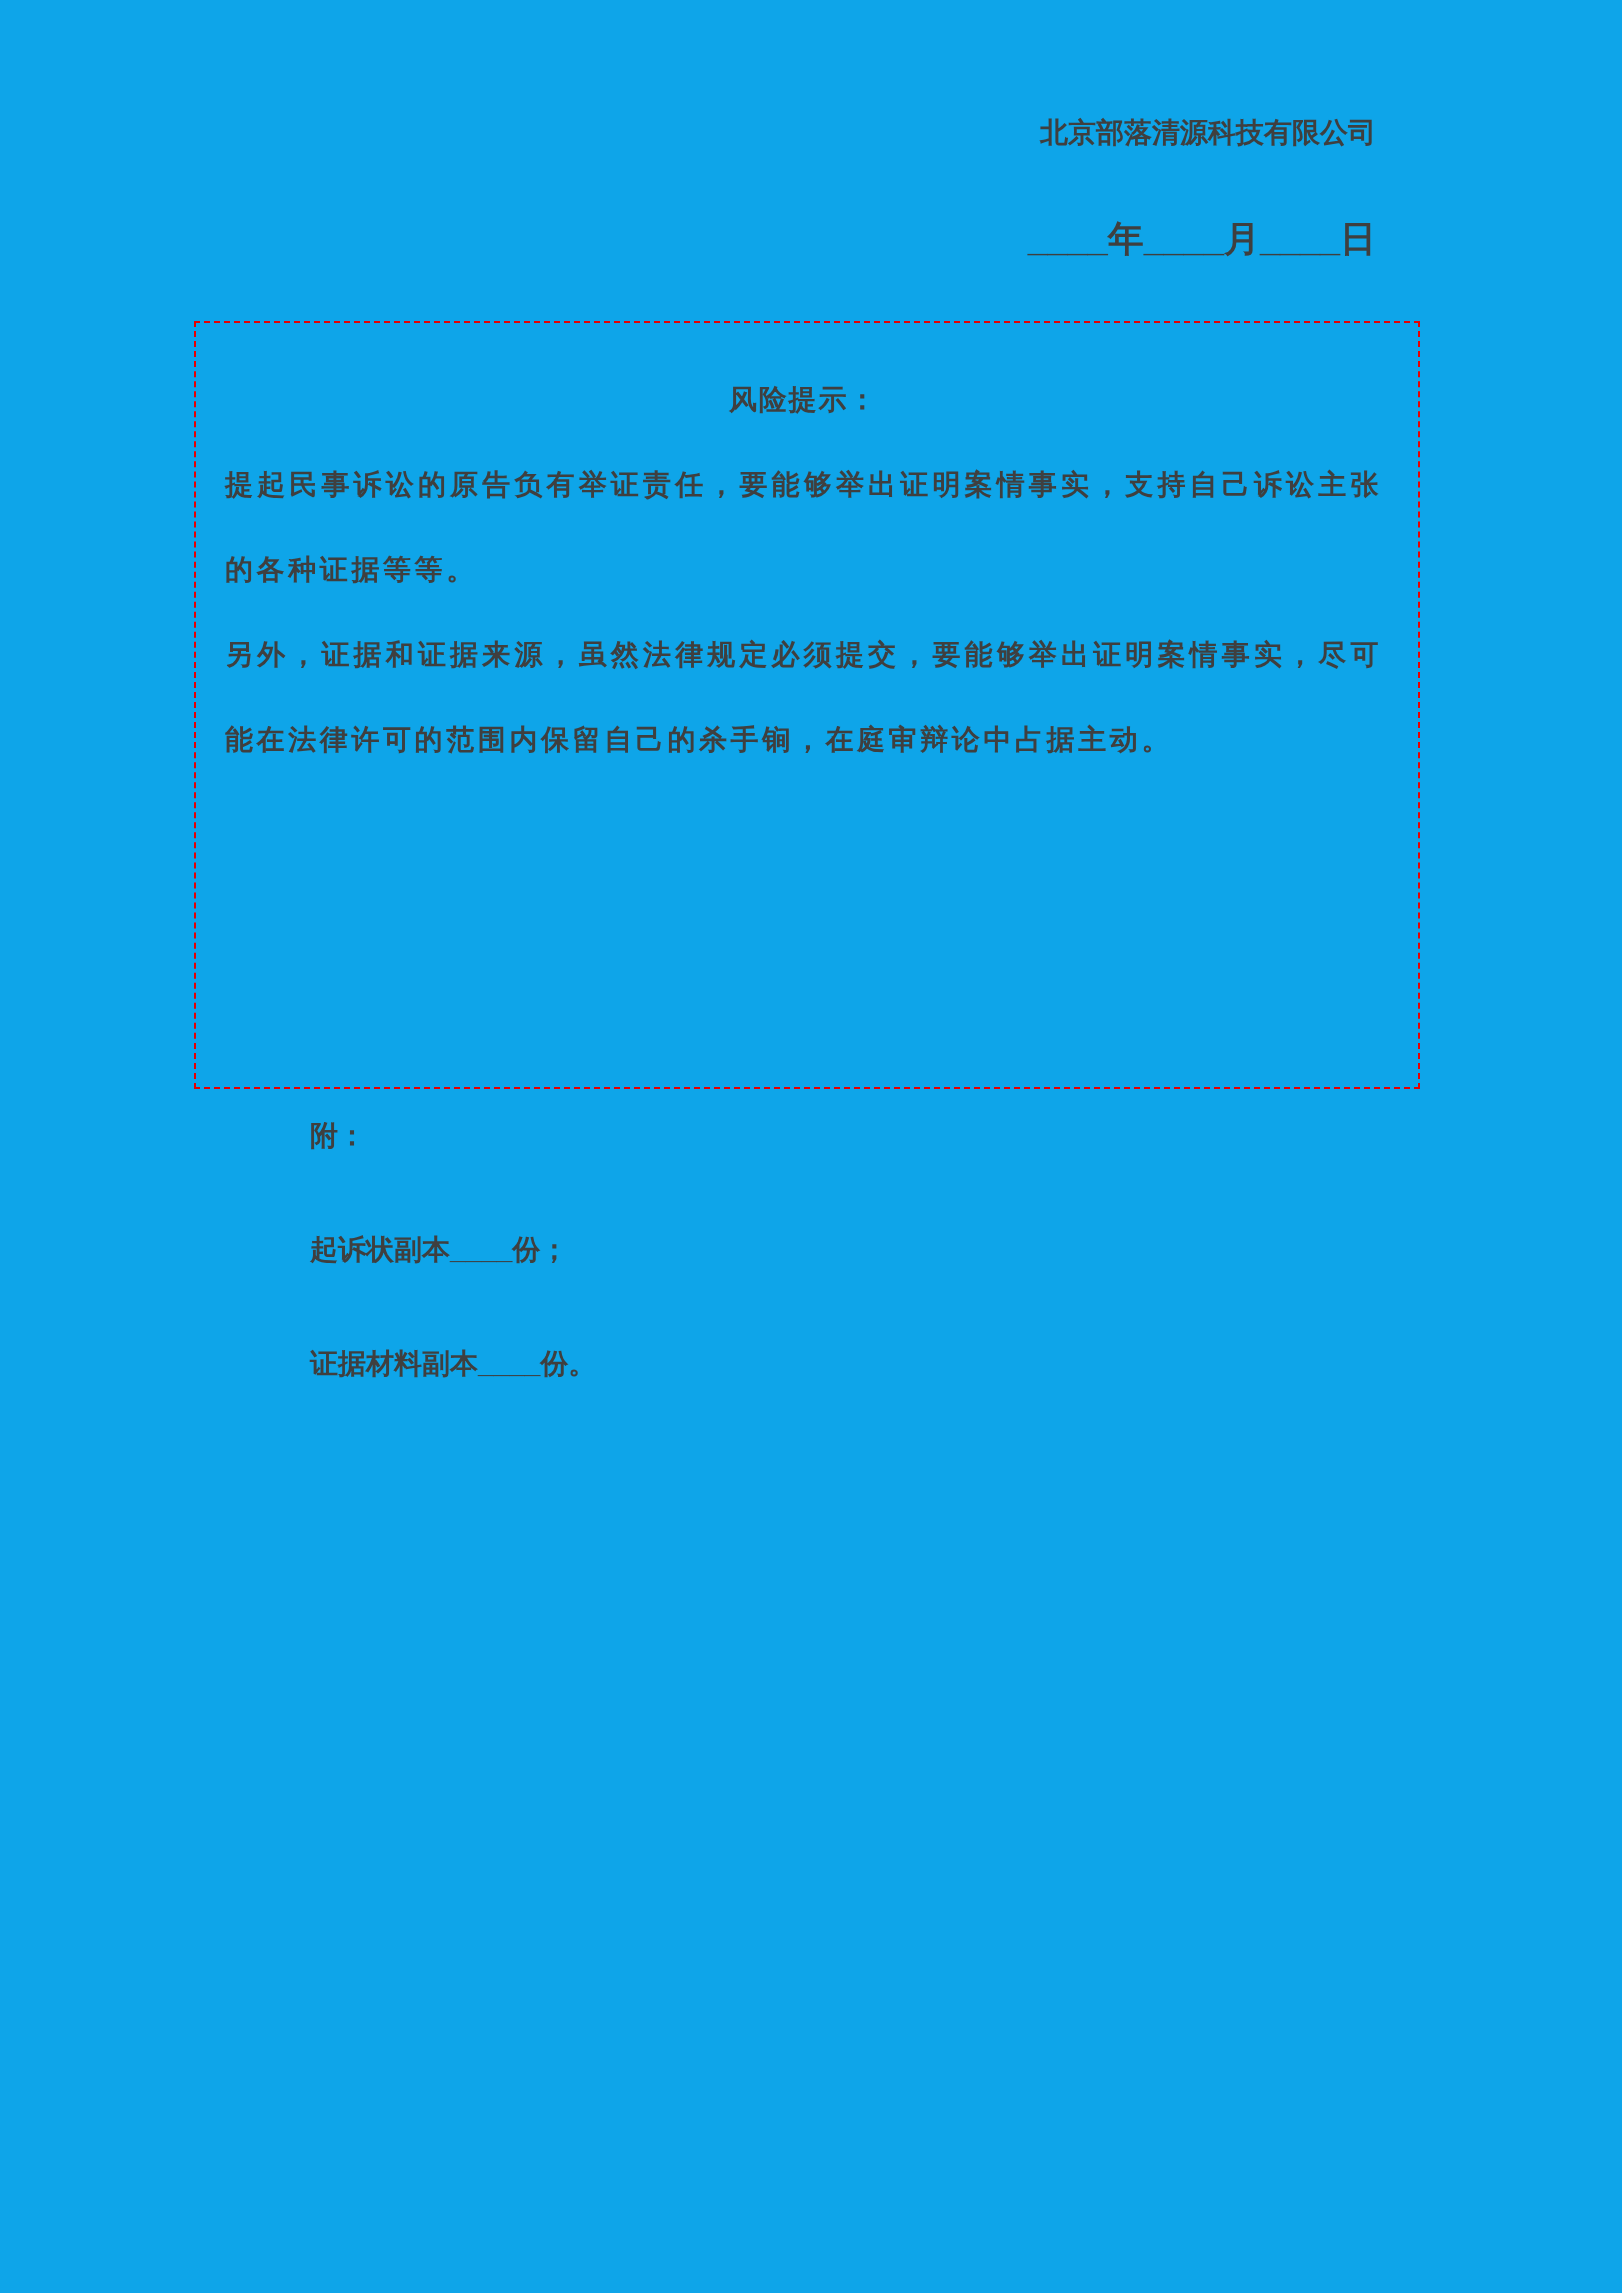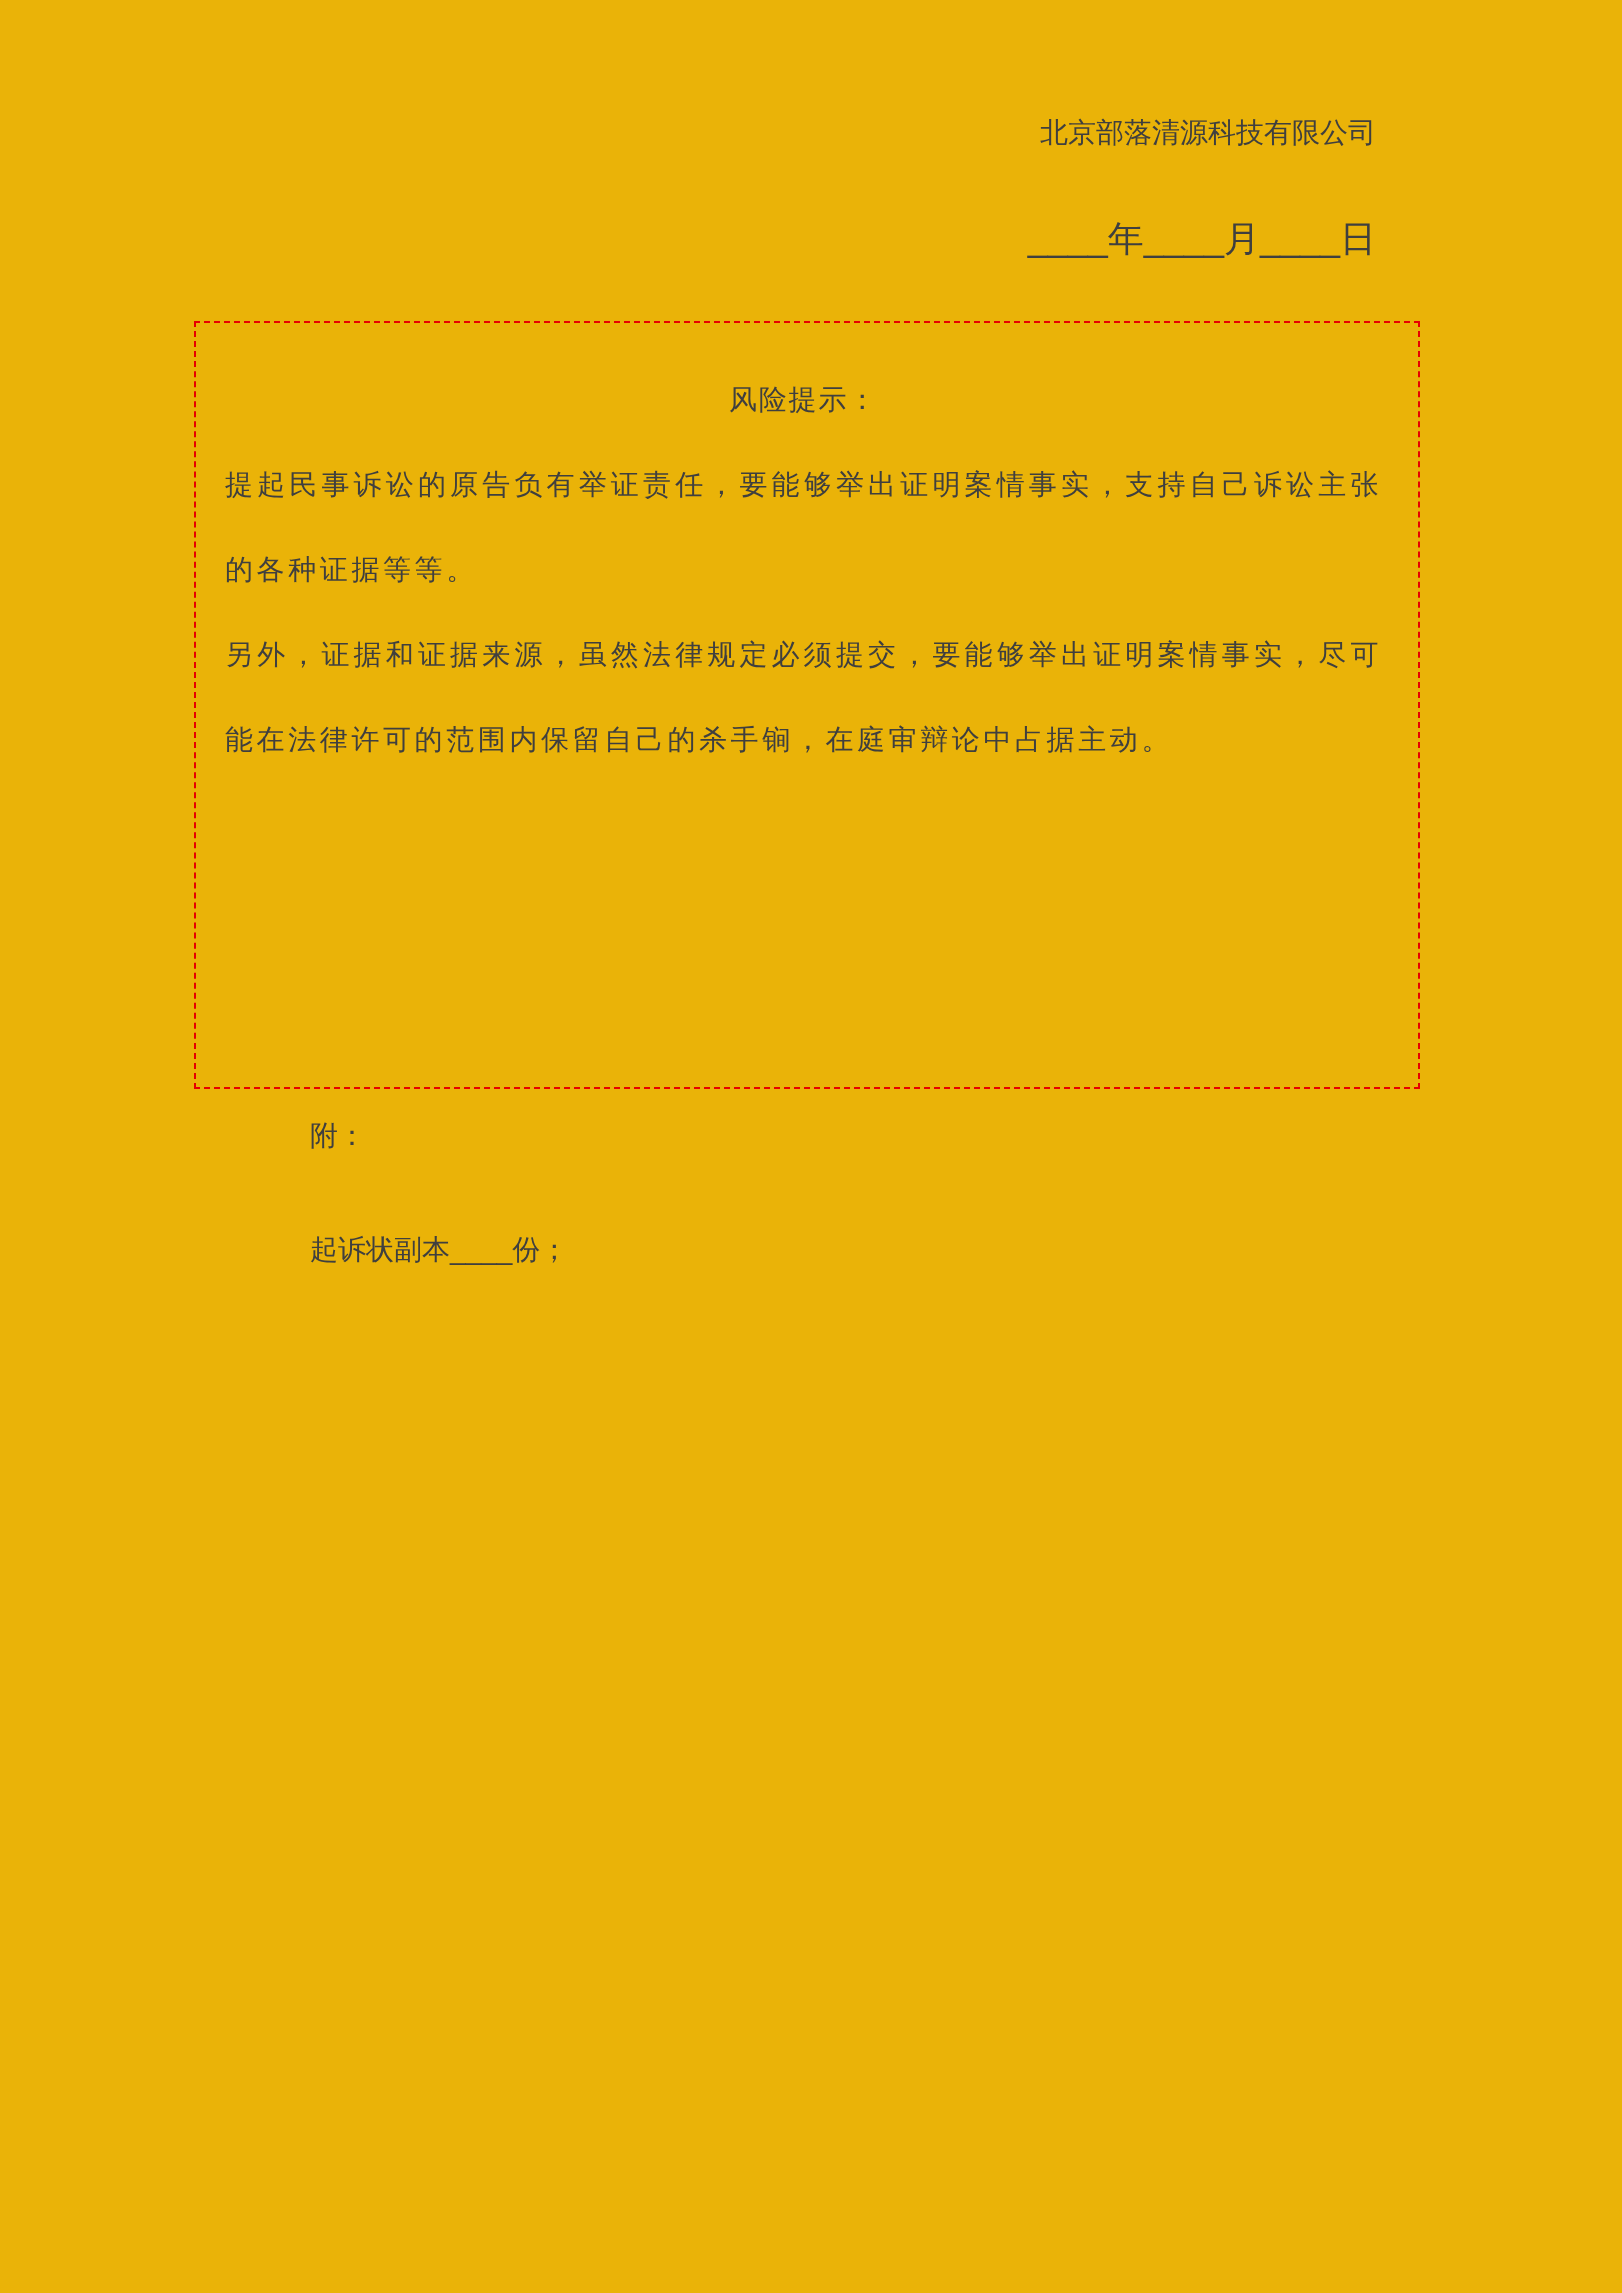--- a/index.html
+++ b/index.html
@@ -4,24 +4,25 @@
 <style>
   html, body {
     margin: 0;
     padding: 0;
     background: #ffffff;
   }
   .page {
     position: relative;
     width: 1623px;
     height: 2294px;
-    background: #eab308;
+    background: #0ea5e9;
     font-family: "Liberation Sans", "DejaVu Sans", sans-serif;
     color: #3f3f3f;
     overflow: hidden;
+    font-weight: bold;
   }
   .company-line {
     position: absolute;
     top: 115px;
     right: 247px;
     font-size: 28px;
     line-height: 35px;
     white-space: nowrap;
   }
   .date-line {
@@ -78,16 +79,17 @@
 
   <div class="risk-box">
     <p class="risk-title">风险提示：</p>
     <p>提起民事诉讼的原告负有举证责任，要能够举出证明案情事实，支持自己诉讼主张的各种证据等等。</p>
     <p>另外，证据和证据来源，虽然法律规定必须提交，要能够举出证明案情事实，尽可能在法律许可的范围内保留自己的杀手锏，在庭审辩论中占据主动。</p>
   </div>
 
   <div class="attachments">
     <div>附：</div>
     <div>起诉状副本____份；</div>
+    <div>证据材料副本____份。</div>
   </div>
 
 </div>
 
 
 </body></html>

